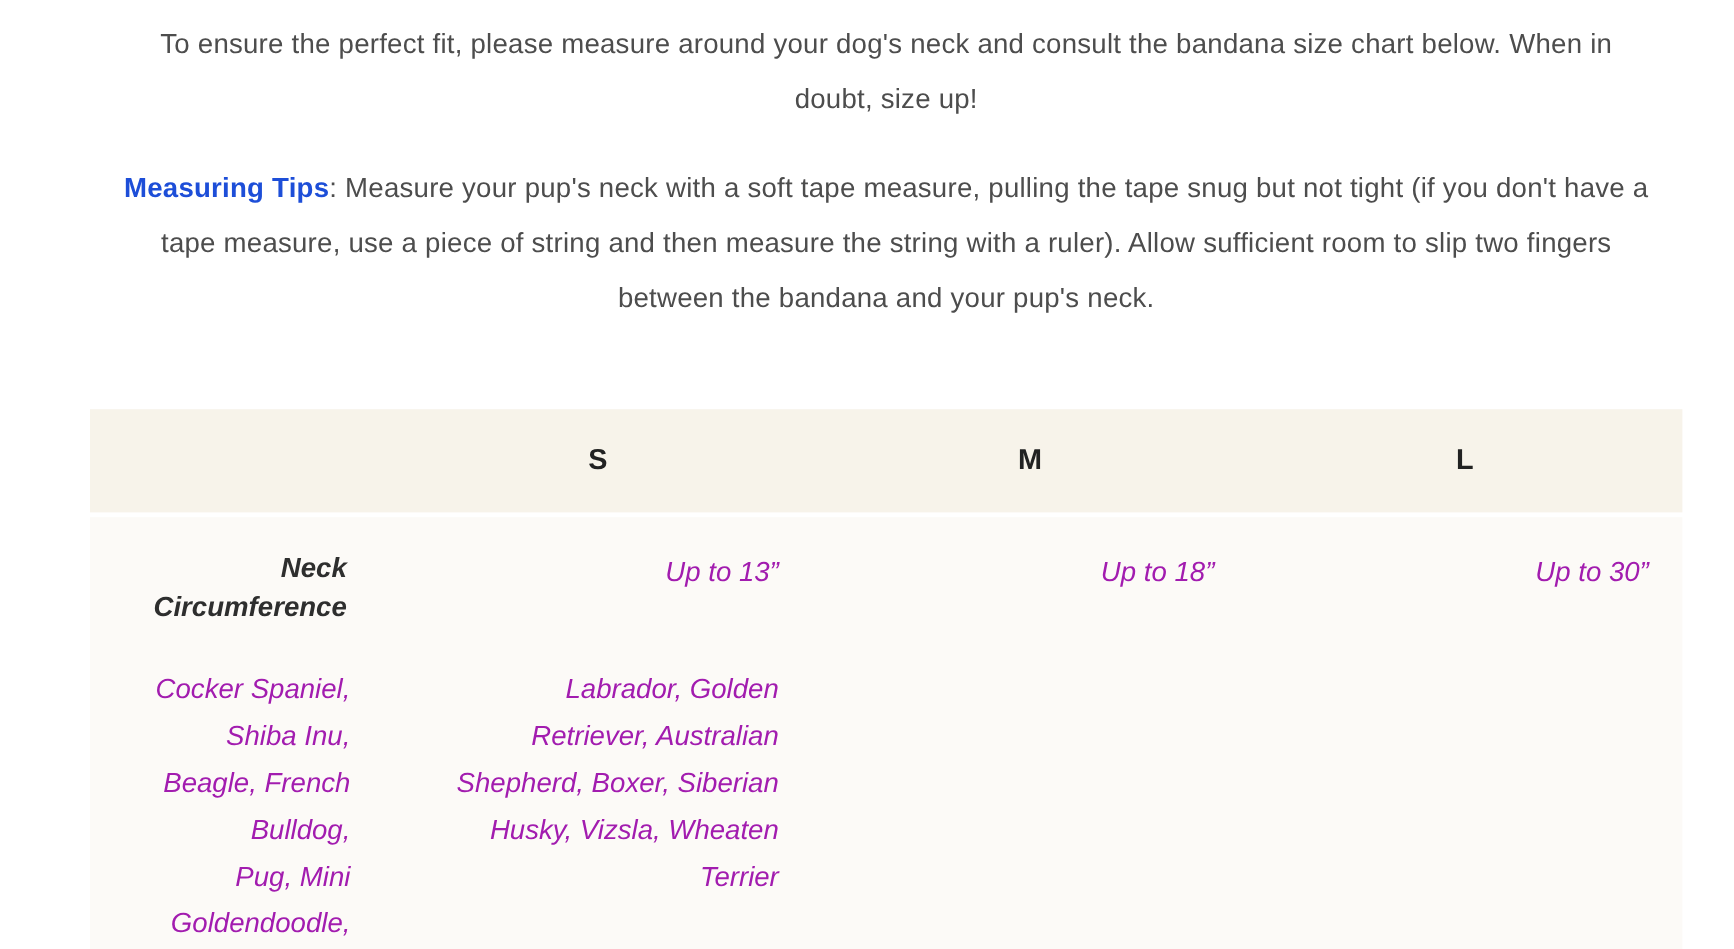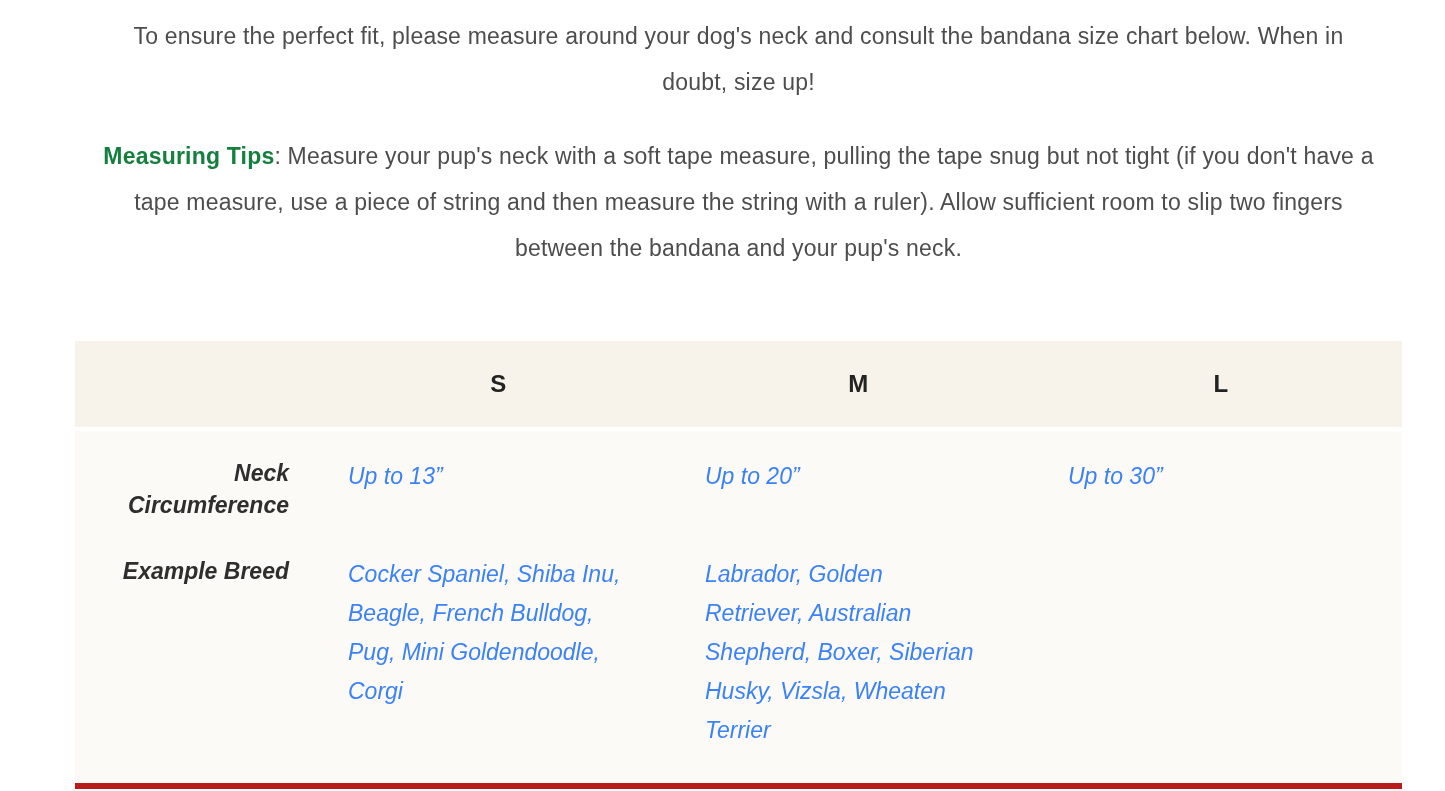--- a/index.html
+++ b/index.html
@@ -19,21 +19,21 @@
   .para {
     text-align: center;
     font-size: 23px;
     line-height: 46px;
     letter-spacing: 0.2px;
     color: #4d4d4d;
     white-space: pre-line;
   }
   .para .bold-lead {
     font-weight: 700;
-    color: #15803d;
+    color: #1d4ed8;
   }
   .tips { margin-top: 28px; }
   .size-chart { margin-top: 70px; }
   .grid-row {
     display: grid;
     grid-template-columns: 245px 357px 363px 362px;
   }
   .chart-header {
     background: #f7f3ea;
     height: 86px;
@@ -57,24 +57,24 @@
   .row-label {
     text-align: right;
     font-weight: 700;
     font-size: 23px;
     line-height: 32px;
     color: #2e2e2e;
     padding-right: 31px;
     white-space: pre-line;
   }
   .cell {
-    text-align: left;
+    text-align: right;
     font-size: 23px;
     line-height: 39px;
-    color: #3b82f6;
+    color: #a21caf;
     padding: 0 28px;
     white-space: pre-line;
   }
 </style>
 </head>
 <body>
 
 <div class="content">
 
   <p class="para">To ensure the perfect fit, please measure around your dog's neck and consult the bandana size chart below. When in
@@ -92,26 +92,25 @@
       <div class="col-h">M</div>
       <div class="col-h">L</div>
     </div>
 
     <div class="chart-body">
 
       <div class="grid-row body-row">
         <div class="row-label">Neck
 Circumference</div>
         <div class="cell">Up to 13”</div>
-        <div class="cell">Up to 20”</div>
+        <div class="cell">Up to 18”</div>
         <div class="cell">Up to 30”</div>
       </div>
 
       <div class="grid-row body-row">
-        <div class="row-label">Example Breed</div>
         <div class="cell">Cocker Spaniel, Shiba Inu,
 Beagle, French Bulldog,
 Pug, Mini Goldendoodle,
 Corgi</div>
         <div class="cell">Labrador, Golden
 Retriever, Australian
 Shepherd, Boxer, Siberian
 Husky, Vizsla, Wheaten
 Terrier</div>
       </div>

